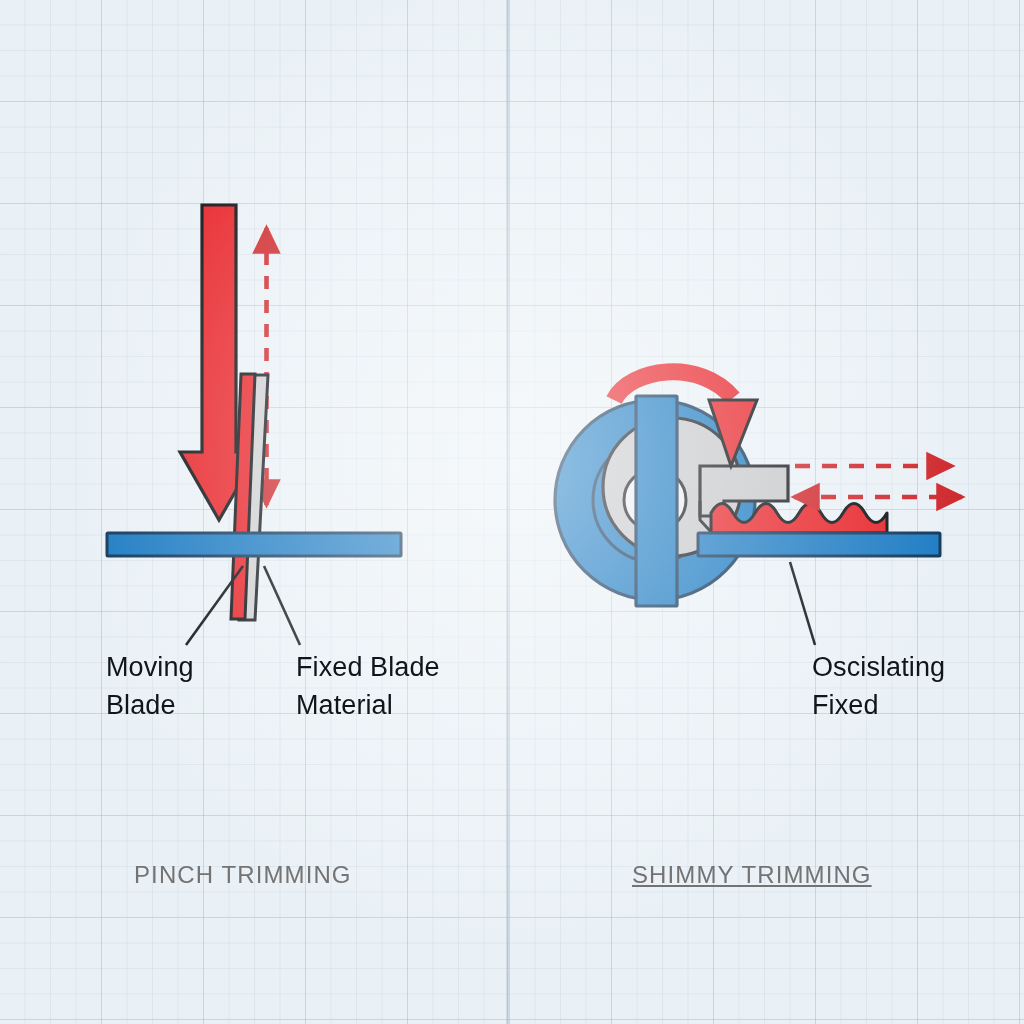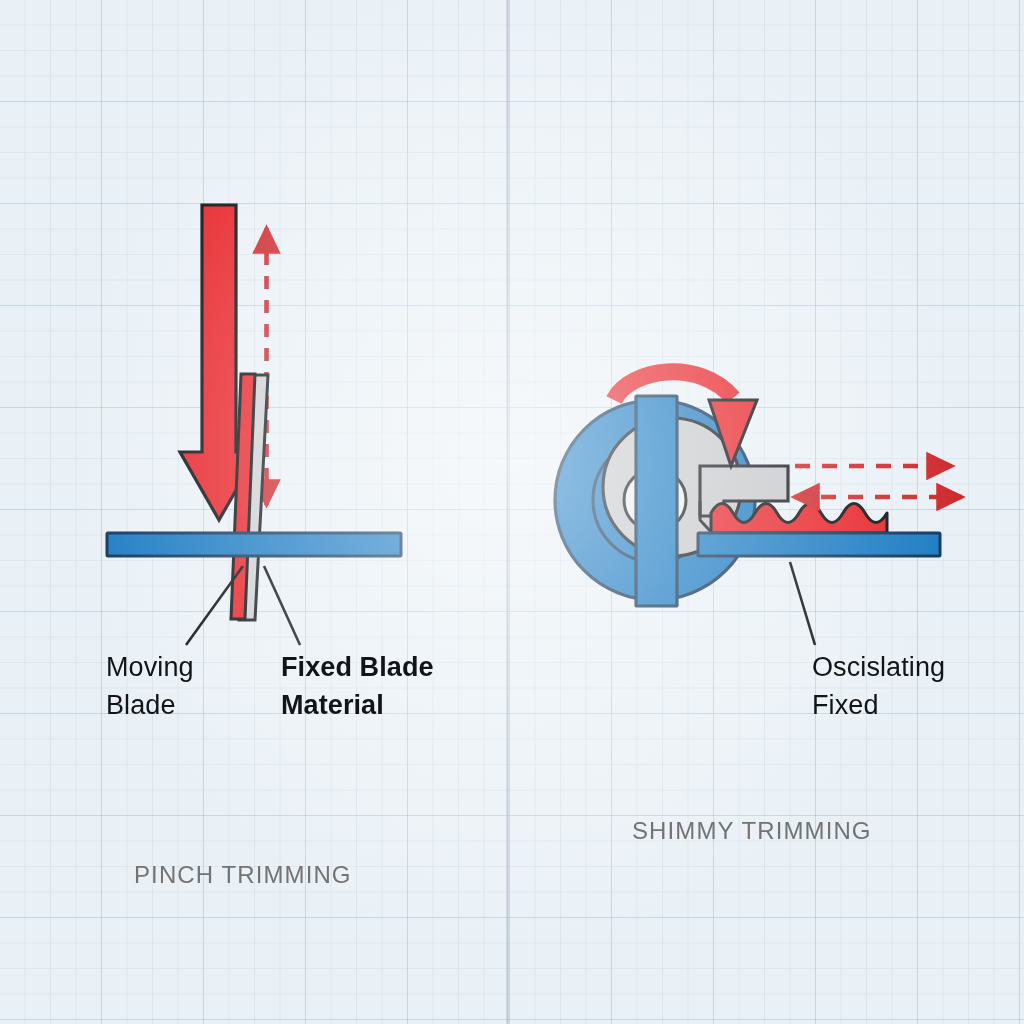--- a/index.html
+++ b/index.html
@@ -135,23 +135,23 @@
 
       <line x1="790" y1="562" x2="815" y2="645" stroke="#111418" stroke-width="2.6"></line>
     </g>
   </svg>
 
   <div id="vignette"></div>
 
   <div class="lbl" style="left:106px; top:648px;">Moving
 Blade</div>
 
-  <div class="lbl" style="left:281px; top:648px;font-weight:bold;">Fixed Blade
+  <div class="lbl" style="left:296px; top:648px;">Fixed Blade
 Material</div>
 
 
   <div class="lbl" style="left:812px; top:648px;">Oscislating
 Fixed</div>
 
   <div class="caption" style="left:134px; top:861px;">PINCH TRIMMING</div>
 
-  <div class="caption" style="left:632px; top:817px;">SHIMMY TRIMMING</div>
+  <div class="caption" style="left:632px; top:861px;text-decoration:underline;">SHIMMY TRIMMING</div>
 </div>
 
 </body></html>

